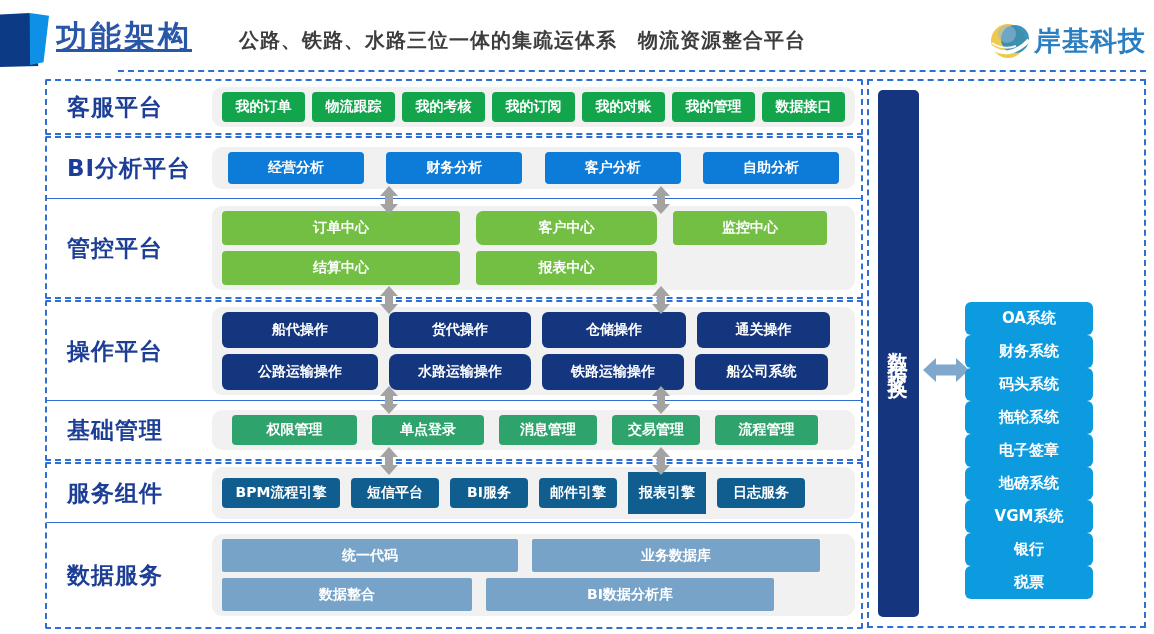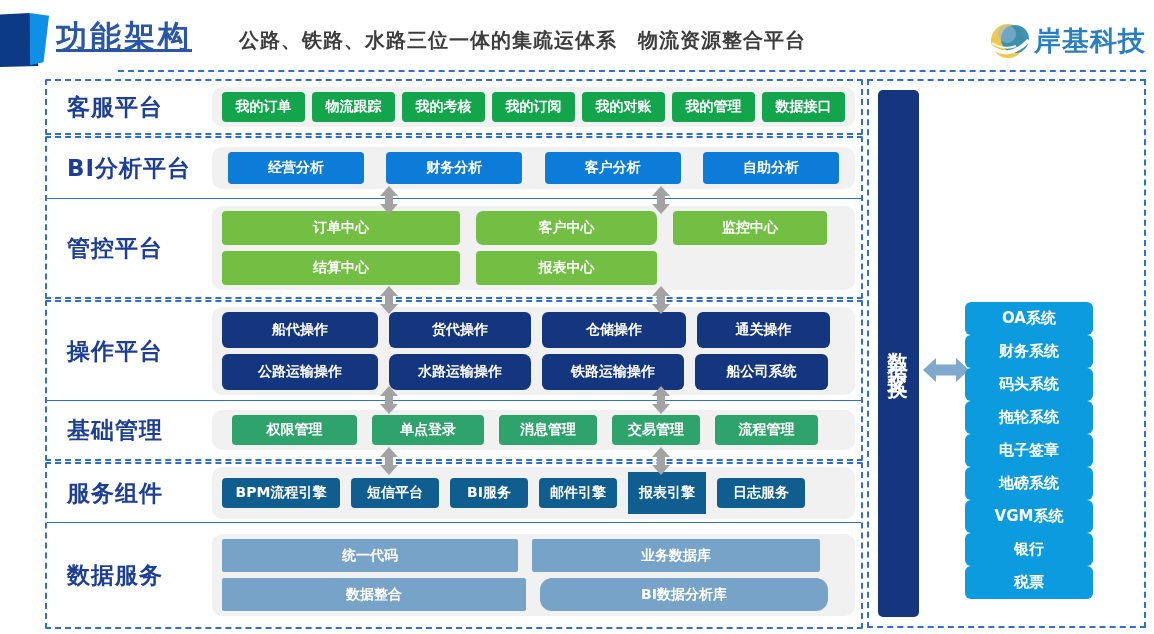--- a/index.html
+++ b/index.html
@@ -171,22 +171,22 @@
           </div>
         </div>
         <div class="prow" style="height: 105px;">
           <div class="plabel">数据服务</div>
           <div class="tray">
             <div class="bline" style="gap: 14px;">
               <div class="btn c-slate" style="height: 33px; border-radius: 2px; width: 296px;">统一代码</div>
               <div class="btn c-slate" style="height: 33px; border-radius: 2px; width: 288px;">业务数据库</div>
             </div>
             <div class="bline" style="gap: 14px;">
-              <div class="btn c-slate" style="height: 33px; border-radius: 2px; width: 304px;">数据整合</div>
-              <div class="btn c-slate" style="height: 33px; border-radius: 12px; width: 288px;">BI数据分析库</div>
+              <div class="btn c-slate" style="height: 33px; border-radius: 2px; width: 250px;">数据整合</div>
+              <div class="btn c-slate" style="height: 33px; border-radius: 2px; width: 288px;">BI数据分析库</div>
             </div>
           </div>
         </div>
       </div>
     </div>
 
   <aside class="right-box">
     <div class="exchange-bar">
       <span class="v-text">数据交换</span>
     </div>

